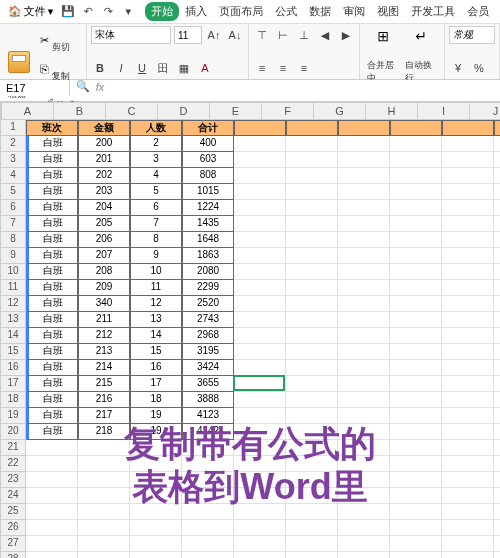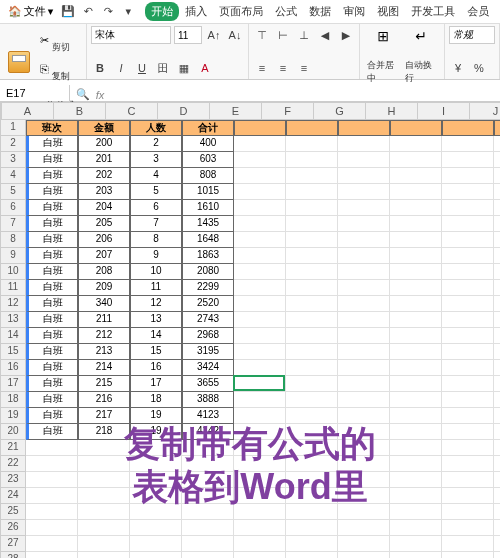--- a/index.html
+++ b/index.html
@@ -12,21 +12,21 @@
 .rgroup{display:flex;flex-direction:column;justify-content:space-between;padding:2px 4px;border-right:1px solid #ddd}
 .rrow{display:flex;align-items:center;gap:3px}
 .paste-big{display:flex;flex-direction:column;justify-content:center;padding:2px 4px;width:34px}
 .paste-ico{width:22px;height:22px;background:linear-gradient(#f8d080,#e8a030);border:1px solid #c78020;border-radius:2px;position:relative}
 .paste-ico:before{content:"";position:absolute;top:3px;left:3px;right:3px;height:5px;background:#fff;border:1px solid #999}
 .lbl{font-size:9px;color:#333;margin-top:15px}
 .sel{border:1px solid #ccc;font-size:10px;padding:1px 3px;background:#fff;height:18px}
 .ibtn{width:18px;height:18px;display:flex;align-items:center;justify-content:center;border:none;background:transparent;color:#444;font-size:11px;cursor:pointer}
 .big-btn{display:flex;flex-direction:column;align-items:center;padding:2px 3px;width:38px}
 .big-ico{width:18px;height:18px;display:flex;align-items:center;justify-content:center;font-size:14px}
-.namebox-bar{display:flex;align-items:flex-end;height:22px;border-bottom:1px solid #ccc;background:#fff}
+.namebox-bar{display:flex;align-items:flex-start;height:22px;border-bottom:1px solid #ccc;background:#fff}
 .namebox{width:70px;border:none;border-right:1px solid #ccc;padding:2px 6px;font-size:11px}
 .fx-area{display:flex;align-items:center;padding:0 6px;gap:6px;color:#888}
 .grid{position:relative}
 .colhdrs{display:flex;height:18px}
 .corner{width:26px;border:1px solid #ccc;background:#f0f0f0}
 .ch{width:52px;border:1px solid #ccc;border-left:none;background:#f0f0f0;text-align:center;line-height:16px;color:#555}
 .body{display:flex}
 .rowhdrs{display:flex;flex-direction:column}
 .rh{width:26px;height:16px;border:1px solid #ccc;border-top:none;background:#f0f0f0;text-align:center;line-height:14px;font-size:10px;color:#555}
 .cells{display:flex;flex-direction:column;position:relative}
@@ -253,21 +253,21 @@
           <div class="cell"></div>
           <div class="cell"></div>
           <div class="cell"></div>
           <div class="cell"></div>
           <div class="cell"></div>
         </div>
         <div class="crow data">
           <div class="cell b">白班</div>
           <div class="cell b">204</div>
           <div class="cell b">6</div>
-          <div class="cell b">1610</div>
+          <div class="cell b">1224</div>
           <div class="cell"></div>
           <div class="cell"></div>
           <div class="cell"></div>
           <div class="cell"></div>
           <div class="cell"></div>
           <div class="cell"></div>
         </div>
         <div class="crow data">
           <div class="cell b">白班</div>
           <div class="cell b">205</div>

